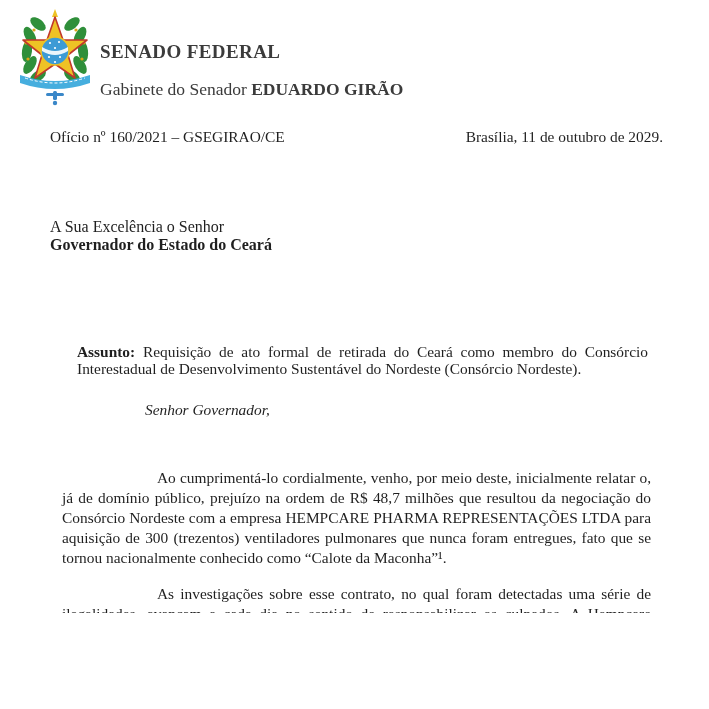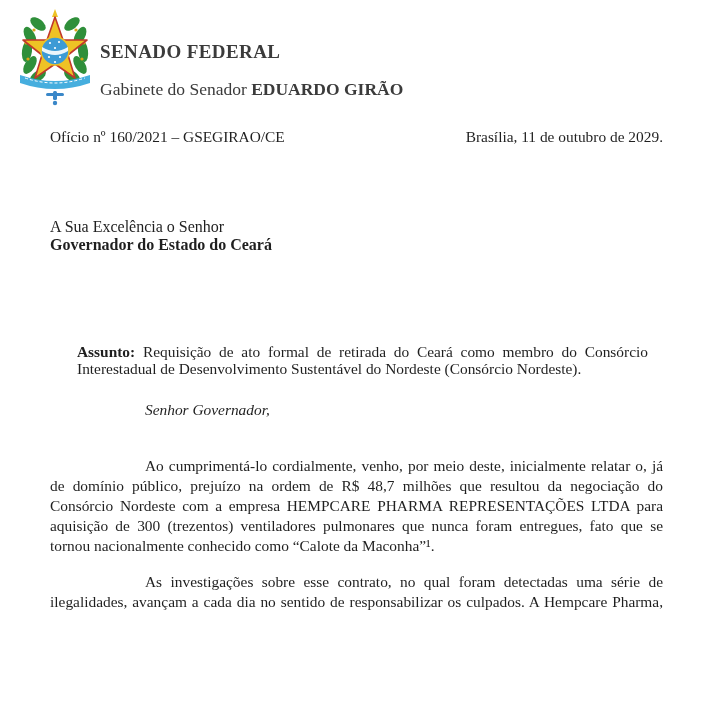--- a/index.html
+++ b/index.html
@@ -68,21 +68,21 @@
   }
   .greeting {
     position: absolute;
     left: 145px;
     top: 401px;
     font-size: 15.4px;
     color: #1f1f1f;
     font-style: italic;
   }
   .body-par {
-    margin: 0;
+    margin: 12px;
     font-size: 15.4px;
     line-height: 19.9px;
     text-align: justify;
     text-indent: 95px;
     color: #1f1f1f;
   }
   .par-1 { position: absolute; left: 50px; right: 46px; top: 456px; }
   .par-2 { position: absolute; left: 50px; right: 46px; top: 572px; }
 </style>
 </head>

